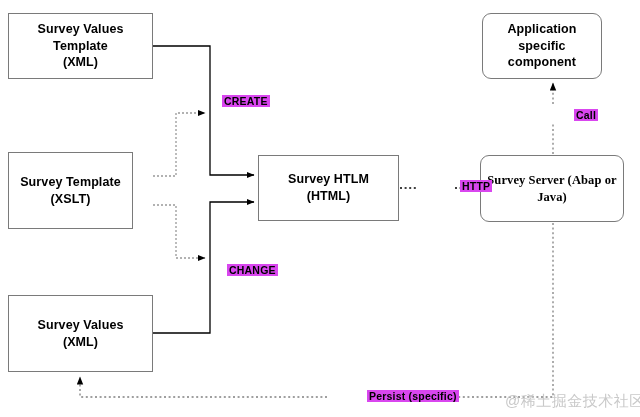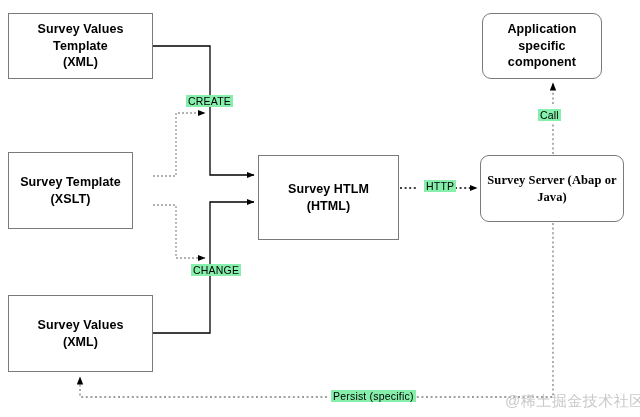--- a/index.html
+++ b/index.html
@@ -43,27 +43,28 @@
   .node.rounded {
     border-radius: 9px;
   }
   .node .label {
     padding: 0 4px;
     white-space: pre-line;
   }
   .edge-label {
     position: absolute;
     color: #000000;
-    font-weight: normal;
+    font-weight: bold;
     font-size: 10.5px;
     letter-spacing: 0.2px;
-    background: #86efac;
+    background: #d946ef;
     padding: 0 2px;
     white-space: nowrap;
     z-index: 3;
+    margin-left: 36px;
   }
   .watermark {
     position: absolute;
     color: #c9c9c9;
     font-size: 15px;
     letter-spacing: 0.5px;
     white-space: nowrap;
     z-index: 4;
   }
 </style>
@@ -123,21 +124,21 @@
   <div class="node" style="left:8px; top:152px; width:125px; height:77px;">
     <span class="label">Survey Template
 (XSLT)</span>
   </div>
 
   <div class="node" style="left:8px; top:295px; width:145px; height:77px;">
     <span class="label">Survey Values
 (XML)</span>
   </div>
 
-  <div class="node" style="left:258px; top:155px; width:141px; height:85px;text-align:center;">
+  <div class="node" style="left:258px; top:155px; width:141px; height:66px;text-align:center;">
     <span class="label">Survey HTLM
 (HTML)</span>
   </div>
 
   <div class="node rounded" style="left:480px; top:155px; width:144px; height:67px;font-family:Liberation Serif, serif;">
     <span class="label">Survey Server (Abap or
 Java)</span>
   </div>
 
   <div class="node rounded" style="left:482px; top:13px; width:120px; height:66px;">

